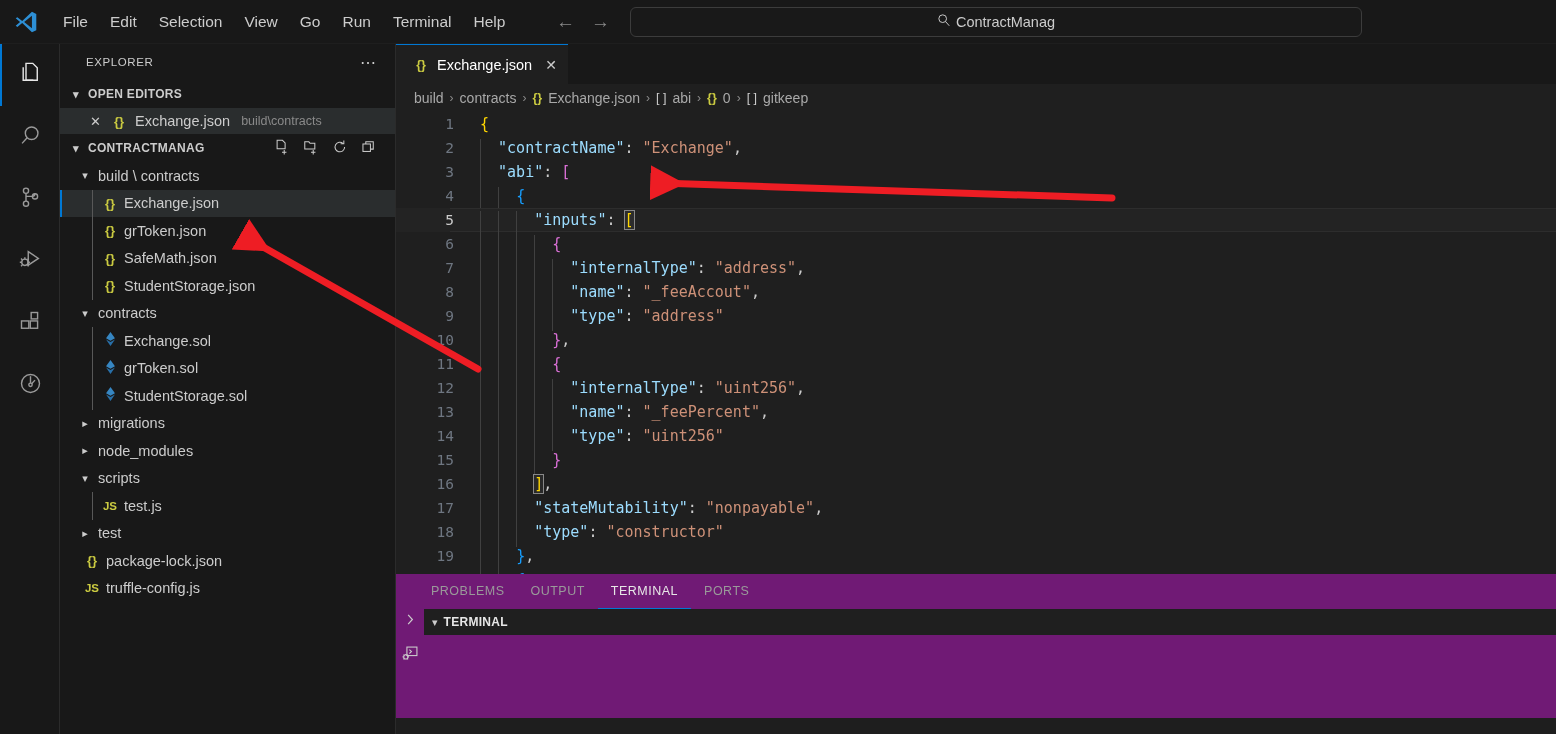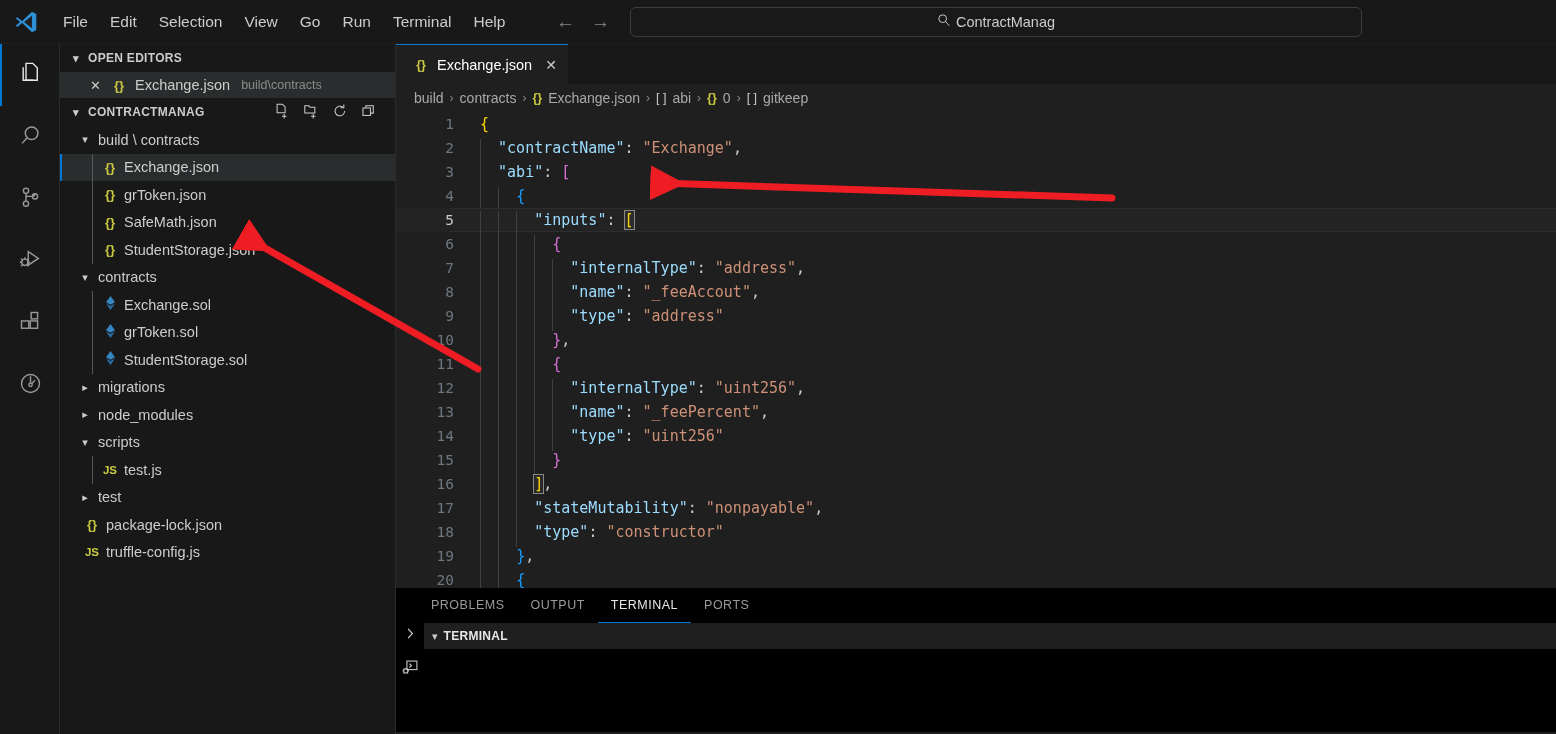--- a/index.html
+++ b/index.html
@@ -145,22 +145,22 @@
   .br-y { color: #ffd700; }
   .br-m { color: #da70d6; }
   .br-b { color: #179fff; }
   .br-box { outline: 1px solid #888888; background: rgba(100,100,100,.15); }
   .ind-guide {
     position: absolute; top: 0; height: 24px; width: 1px; background: #404040;
   }
 
   
   .panel {
-    position: absolute; left: 396px; top: 588px; width: 1160px; height: 144px;
-    background: #000000;
+    position: absolute; left: 396px; top: 574px; width: 1160px; height: 144px;
+    background: #701a75;
   }
   .panel-tabs { height: 35px; display: flex; align-items: center; padding-left: 22px; gap: 0; }
   .ptab {
     height: 35px; display: flex; align-items: center; padding: 0 13px;
     font-size: 12.5px; color: #9a9a9a; letter-spacing: .5px; cursor: default;
     border-bottom: 1px solid transparent;
   }
   .ptab.active { color: #e7e7e7; border-bottom: 1px solid #0078d4; }
   .panel-body { display: flex; height: 109px; }
   .panel-side {
@@ -279,20 +279,24 @@
           <circle cx="12" cy="12" r="8"></circle>
           <path d="M12 5.5 v6"></path>
           <circle cx="12" cy="13.2" r="1.5"></circle>
           <path d="M13 12.2 L16 9"></path>
         </svg>
       </span>
     </div>
   </div>
 
   <div class="sidebar">
+    <div class="sb-header">
+      <span class="sb-title">EXPLORER</span>
+      <span class="sb-dots">⋯</span>
+    </div>
 
     <div class="section-header">
       <span class="chev">▾</span>
       <span>OPEN EDITORS</span>
     </div>
     <div class="open-editor-row">
       <span class="oe-close">✕</span>
       <span class="ficon json">{}</span>
       <span class="row-label">Exchange.json</span>
       <span class="row-desc">build\contracts</span>

